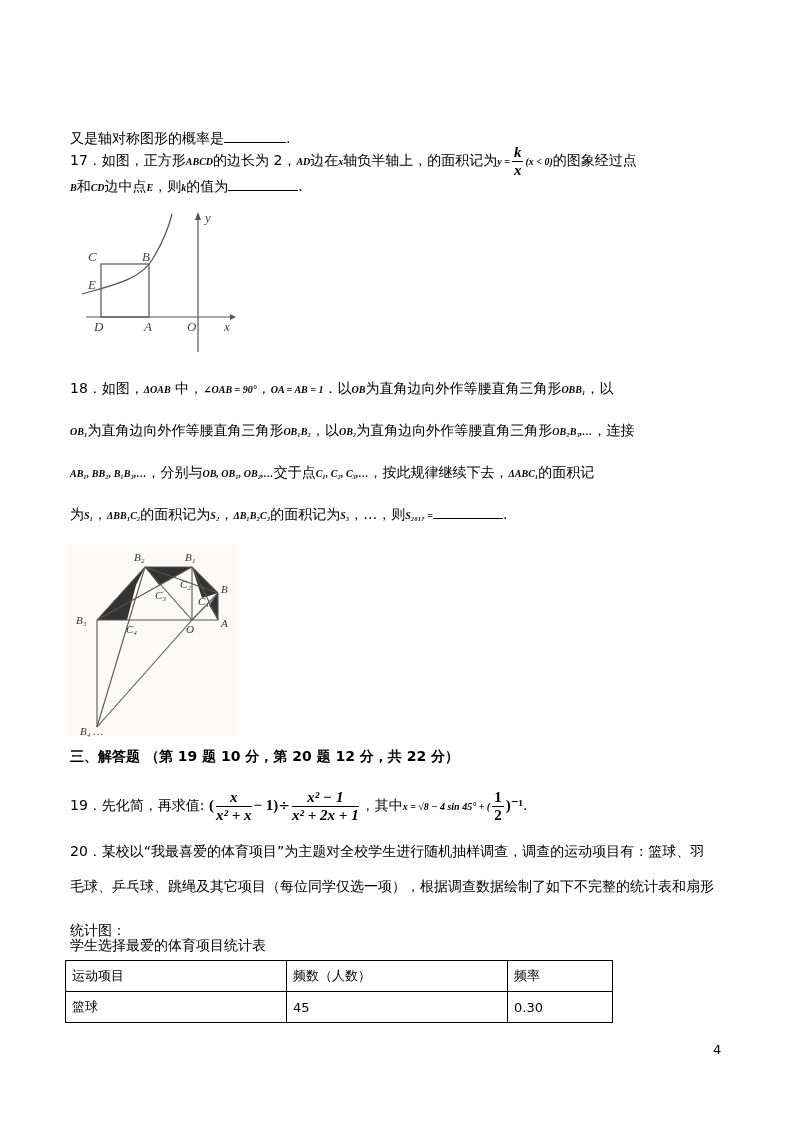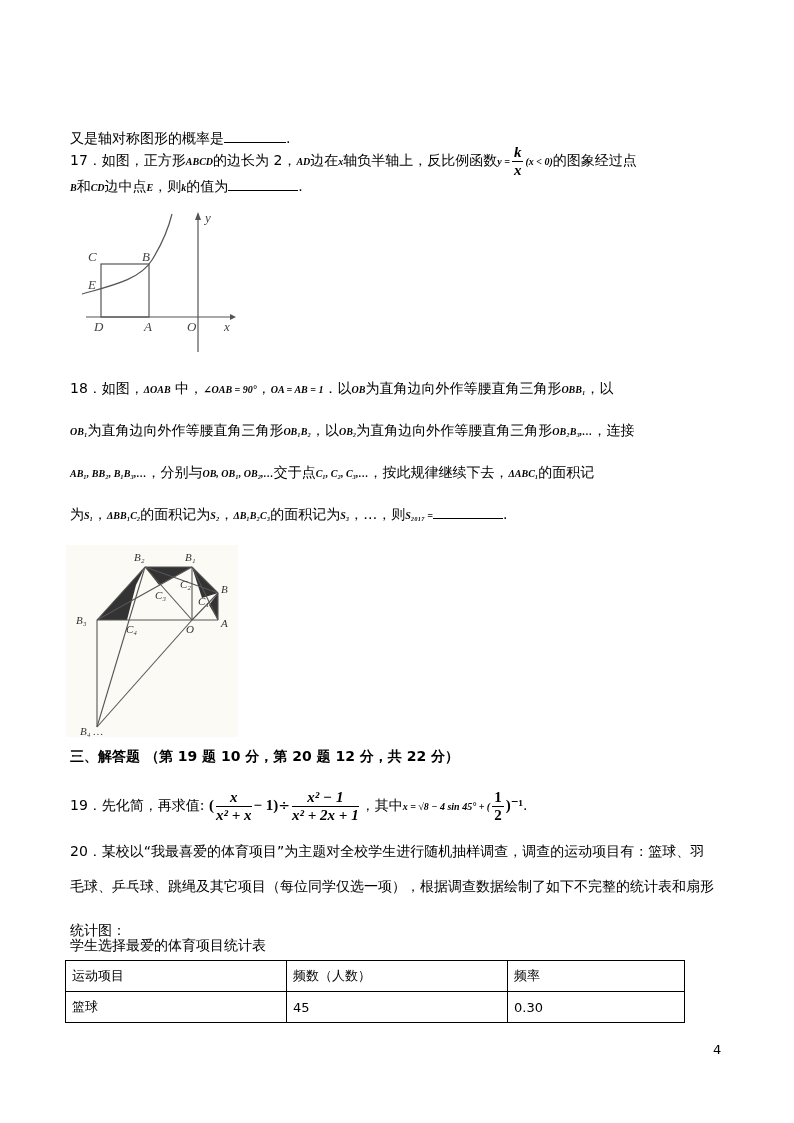--- a/index.html
+++ b/index.html
@@ -7,33 +7,33 @@
          font-family: "DejaVu Sans", "Liberation Sans", sans-serif; color: #000; font-size: 14px; }
   .line { position: absolute; left: 70px; white-space: nowrap; font-size: 14px; line-height: 20px; }
   .m { font-family: "Liberation Serif", "DejaVu Serif", serif; font-weight: bold; font-style: italic; font-size: 10px; }
   .mn { font-family: "Liberation Serif", "DejaVu Serif", serif; font-weight: bold; font-size: 15px; }
   .blank { display: inline-block; border-bottom: 1px solid #000; vertical-align: baseline; height: 14px; }
   .frac { display: inline-block; vertical-align: middle; text-align: center; margin: 0 2px; }
   .frac > span { display: block; line-height: 17px; font-family: "Liberation Serif", "DejaVu Serif", serif; font-weight: bold; font-size: 15px; }
   .frac > span.num { border-bottom: 1px solid #000; padding: 0 2px; }
   .fig { position: absolute; }
   .section-title { font-weight: bold; }
-  table.stats { position: absolute; left: 65px; top: 960px; width: 620px; border-collapse: collapse; }
+  table.stats { position: absolute; left: 65px; top: 960px; width: 548px; border-collapse: collapse; }
   table.stats td { border: 1px solid #000; height: 30px; padding: 0 6px; font-size: 13px; }
   .page-num { position: absolute; left: 713px; top: 1042px; font-size: 13px; }
 </style>
 </head>
 <body>
 
 <div class="line" style="top:128px;">
   <span>又是轴对称图形的概率是</span><span class="blank" style="width:62px;"></span><span>.</span>
 </div>
 
 <div class="line" style="top:140px; height:40px; line-height:40px;">
-  <span>17．</span><span>如图，正方形</span><span class="m">ABCD</span><span>的边长为 2，</span><span class="m">AD</span><span>边在</span><span class="m">x</span><span>轴负半轴上，反比例函数</span><span class="m">y =</span><span class="frac"><span class="num" style="font-style:italic;">k</span><span style="font-style:italic;">x</span></span><span class="m">(x &lt; 0)</span><span>的图象经过点</span>
+  <span>17．</span><span>如图，正方形</span><span class="m">ABCD</span><span>的边长为 2，</span><span class="m">AD</span><span>边在</span><span class="m">x</span><span>轴负半轴上，的面积记为</span><span class="m">y =</span><span class="frac"><span class="num" style="font-style:italic;">k</span><span style="font-style:italic;">x</span></span><span class="m">(x &lt; 0)</span><span>的图象经过点</span>
 </div>
 <div class="line" style="top:176px;">
   <span class="m">B</span><span>和</span><span class="m">CD</span><span>边中点</span><span class="m">E</span><span>，则</span><span class="m">k</span><span>的值为</span><span class="blank" style="width:70px;"></span><span>.</span>
 </div>
 
 <svg class="fig" style="left:70px; top:200px;" width="180" height="160" viewBox="0 0 180 160">
   <g stroke="#555" stroke-width="1.2" fill="none">
     <line x1="16" y1="117" x2="160" y2="117"></line>
     <polygon points="160,114 166,117 160,120" fill="#555" stroke="none"></polygon>
     <line x1="128" y1="152" x2="128" y2="14"></line>

